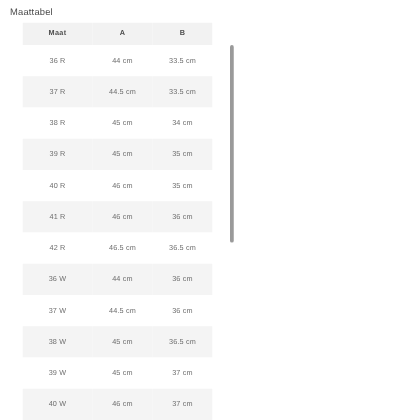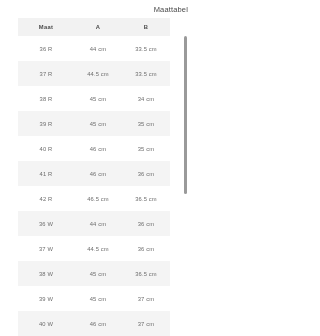--- a/index.html
+++ b/index.html
@@ -23,21 +23,20 @@
     background: #ffffff;
   }
 
   .page-title {
     font-size: 7.5px;
     color: #4a4a4a;
     font-weight: 400;
     letter-spacing: 0.15px;
     padding: 5px 0 0 8px;
     line-height: 10px;
-    text-align: right;
   }
 
   .table-wrap {
     position: absolute;
     left: 18px;
     top: 18px;
     width: 152px;
     height: 318px;
     overflow: hidden;
     background: #ffffff;

